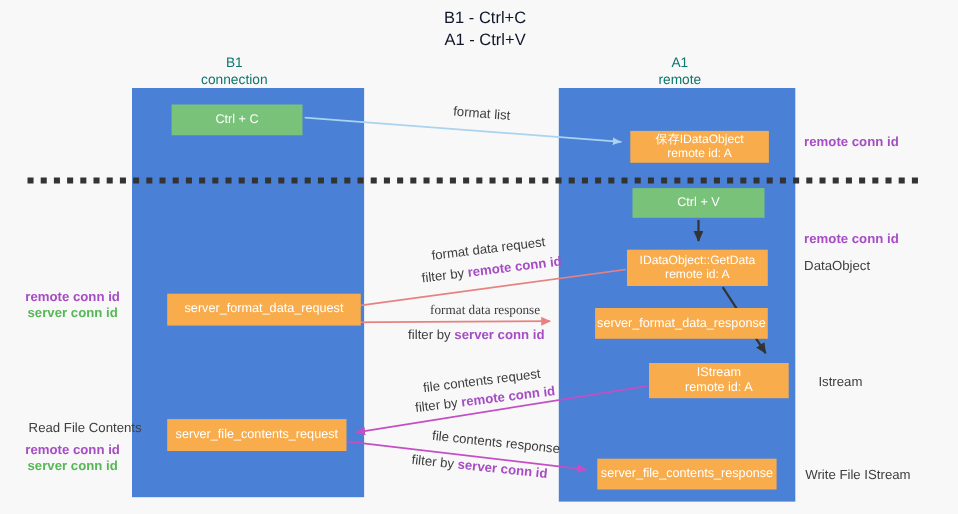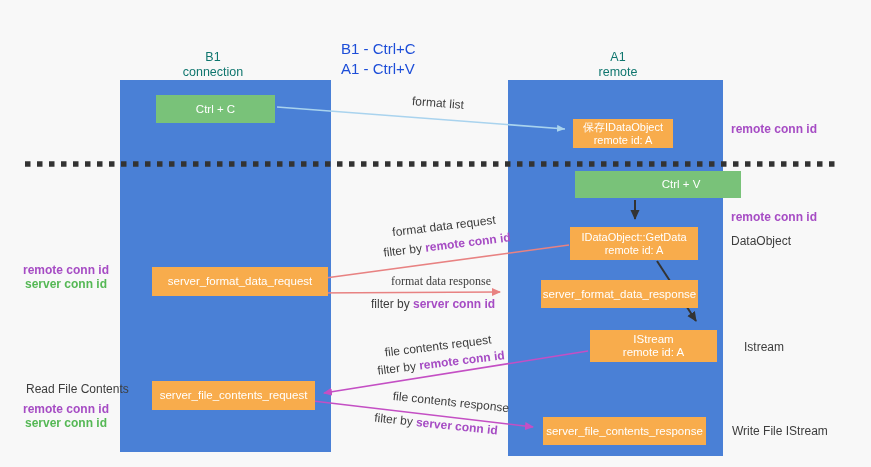--- a/index.html
+++ b/index.html
@@ -1,18 +1,18 @@
 <!DOCTYPE html>
 <html><head>
 <meta charset="utf-8">
 <style>
   html,body{margin:0;padding:0;background:#f8f8f8;}
   .stage{position:relative;width:871px;height:467px;background:#f8f8f8;
          font-family:"Liberation Sans",sans-serif;overflow:hidden;}
-  .title{position:absolute;text-align:left;font-size:15px;color:#1d4ed8;line-height:20px;margin-top:32px;}
+  .title{position:absolute;text-align:center;font-size:15px;color:#0f172a;line-height:20px;}
   .hdr{position:absolute;text-align:center;font-size:12.5px;color:#0f766e;line-height:15px;}
   .lane{position:absolute;background:#4a80d6;}
   .box{position:absolute;display:flex;flex-direction:column;align-items:center;justify-content:center;
        color:#ffffff;font-size:11.5px;line-height:13px;text-align:center;white-space:nowrap;}
   .green{background:#79c279;}
   .orange{background:#f8ac4c;}
   .lbl{position:absolute;font-size:12px;color:#3d3d3d;white-space:nowrap;}
   .ctr{text-align:center;}
   .bp{color:#a64cc4;font-weight:bold;}
   .bg{color:#55b855;font-weight:bold;}
@@ -70,26 +70,26 @@
     <line x1="309" y1="293" x2="500" y2="292" stroke="#e88282" stroke-width="1.6" marker-end="url(#mSalmon)"></line>
 
     <line x1="588" y1="351" x2="324" y2="393" stroke="#c44fc4" stroke-width="1.6" marker-end="url(#mMagenta)"></line>
     <line x1="313" y1="401" x2="533" y2="427" stroke="#c44fc4" stroke-width="1.6" marker-end="url(#mMagenta)"></line>
   </svg>
 
   <div class="box green" style="left:156px;top:95px;width:119px;height:28px;">
     <div>Ctrl + C</div>
   </div>
 
-  <div class="box orange" style="left:573px;top:119px;width:100px;height:29px;font-size:11px;">
+  <div class="box orange" style="left:573px;top:119px;width:126px;height:29px;font-size:11px;">
     <div>保存IDataObject</div>
     <div>remote id: A</div>
   </div>
 
-  <div class="box green" style="left:575px;top:171px;width:120px;height:27px;padding-left:46px;">
+  <div class="box green" style="left:575px;top:171px;width:120px;height:27px;">
     <div>Ctrl + V</div>
   </div>
 
   <div class="box orange" style="left:570px;top:227px;width:128px;height:33px;font-size:11px;">
     <div>IDataObject::GetData</div>
     <div>remote id: A</div>
   </div>
 
   <div class="box orange" style="left:152px;top:267px;width:176px;height:29px;">
     <div>server_format_data_request</div>

